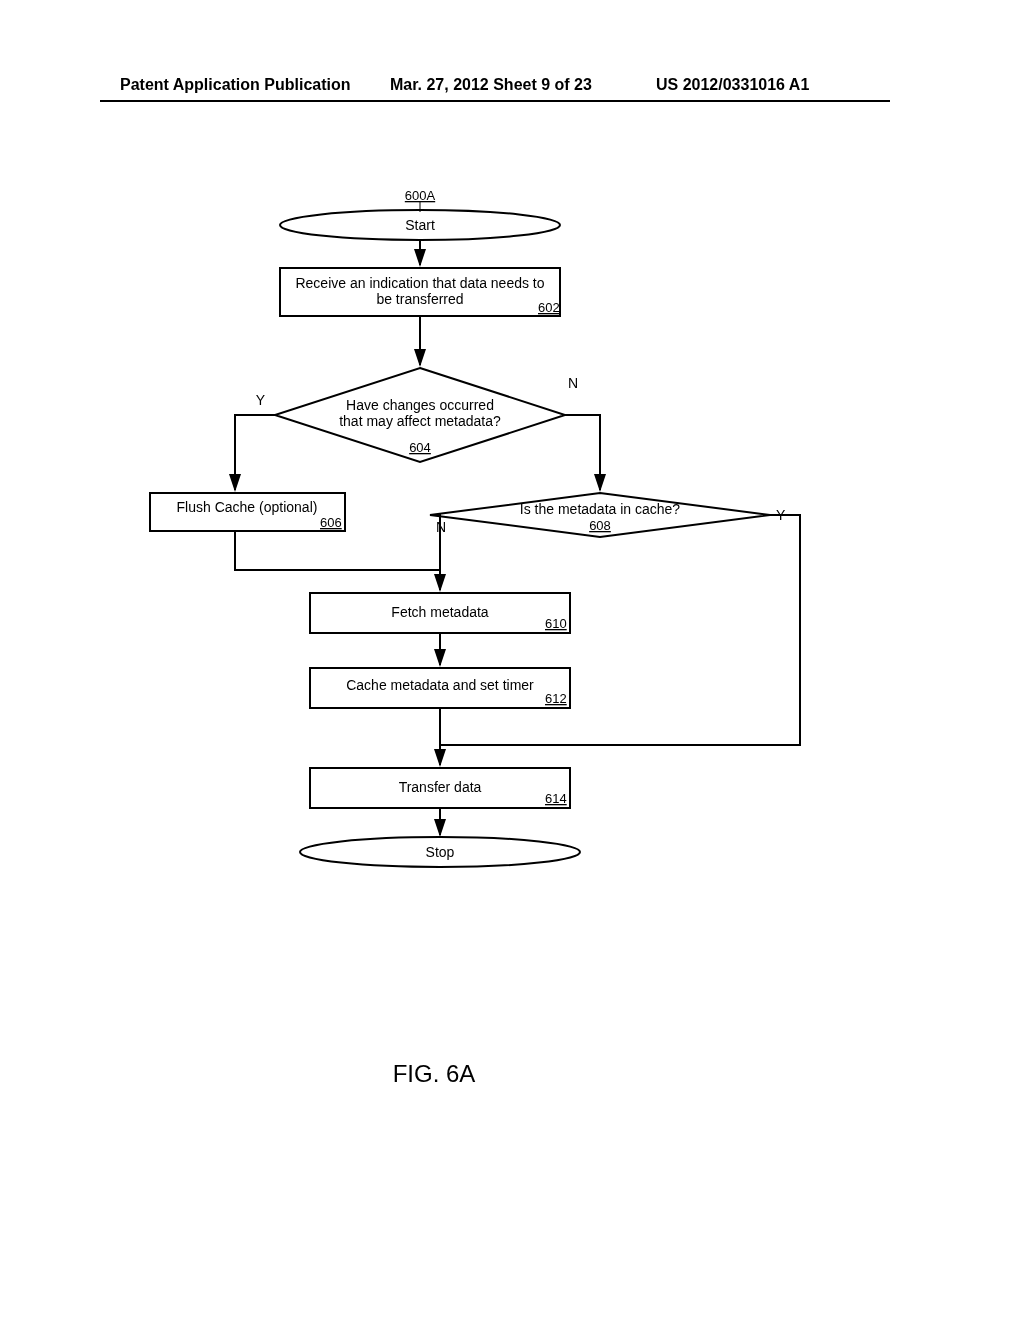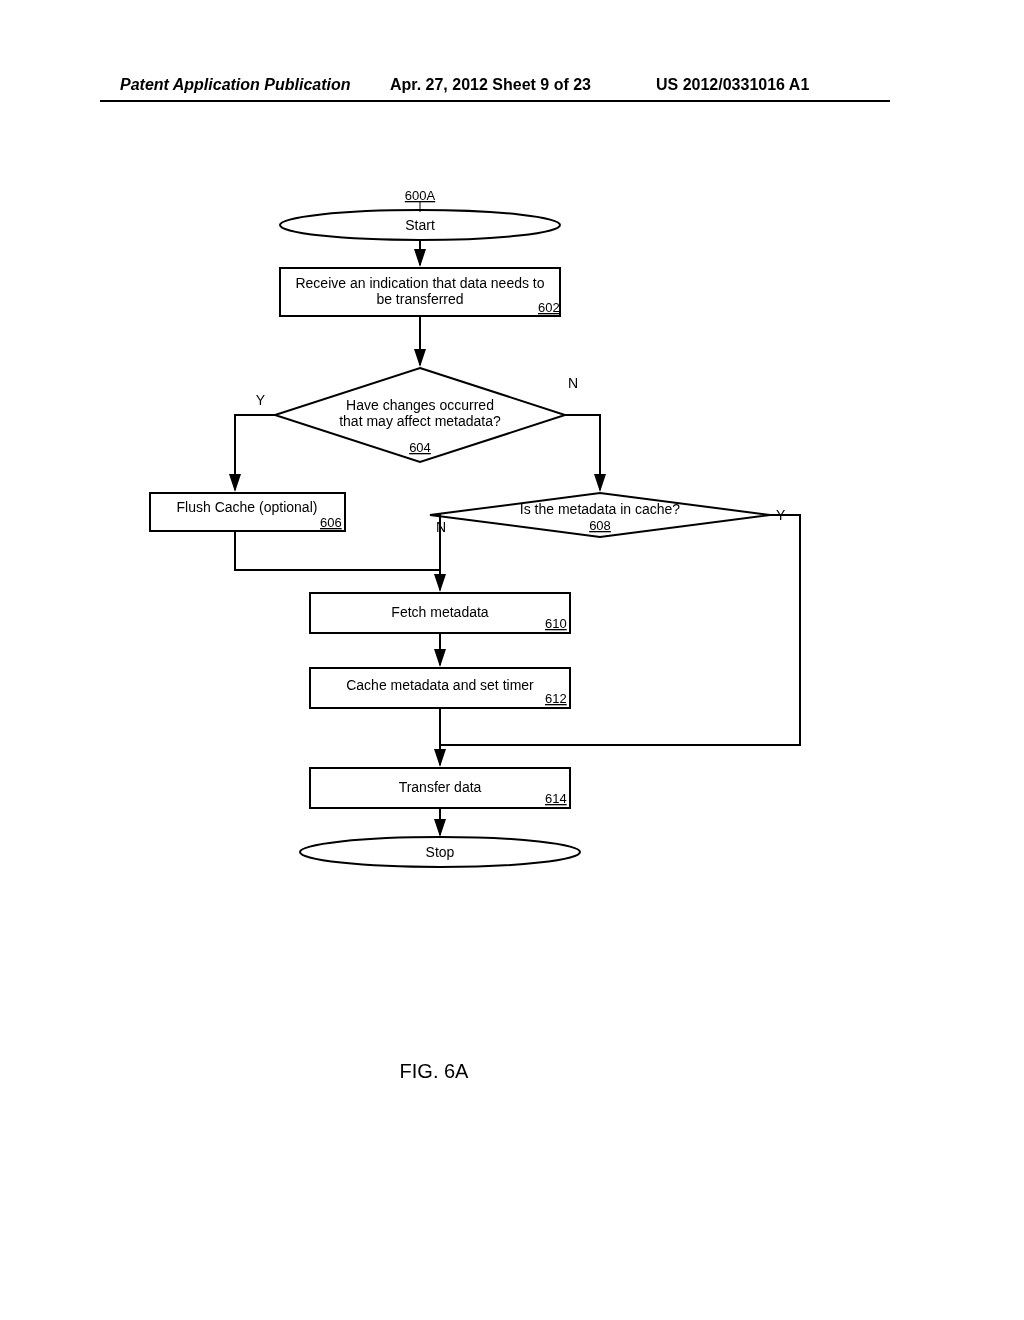--- a/index.html
+++ b/index.html
@@ -13,38 +13,38 @@
   }
   .header {
     position: absolute;
     top: 76px;
     left: 0;
     width: 1024px;
     font-size: 16px;
     font-weight: bold;
     color: #000;
   }
-  .header-left { position: absolute; left: 120px; font-style: italic; }
+  .header-left { position: absolute; left: 120px; }
   .header-mid { position: absolute; left: 390px; }
   .header-right { position: absolute; left: 656px; }
   .rule {
     position: absolute;
     top: 100px;
     left: 100px;
     width: 790px;
     height: 2px;
     background: #000;
   }
   .figure-label {
     position: absolute;
     top: 1060px;
     left: 0;
     width: 868px;
     text-align: center;
-    font-size: 20px;
+    font-size: 24px;
     color: #000;
   }
   svg.flow {
     position: absolute;
     top: 190px;
     left: 120px;
     width: 784px;
     height: 790px;
   }
   .node-text {
@@ -63,21 +63,21 @@
     font-family: Arial, Helvetica, sans-serif;
     font-size: 14px;
     fill: #000;
   }
 </style>
 </head>
 <body>
 
 <div class="header">
   <span class="header-left">Patent Application Publication</span>
-  <span class="header-mid">Apr. 27, 2012  Sheet 9 of 23</span>
+  <span class="header-mid">Mar. 27, 2012  Sheet 9 of 23</span>
   <span class="header-right">US 2012/0331016 A1</span>
 </div>
 <div class="rule"></div>
 
 <svg class="flow" viewBox="0 0 784 790">
   <defs>
     <marker id="arrow" markerWidth="10" markerHeight="10" refX="8" refY="3" orient="auto" markerUnits="strokeWidth">
       <path d="M0,0 L0,6 L9,3 z" fill="#000"></path>
     </marker>
   </defs>

